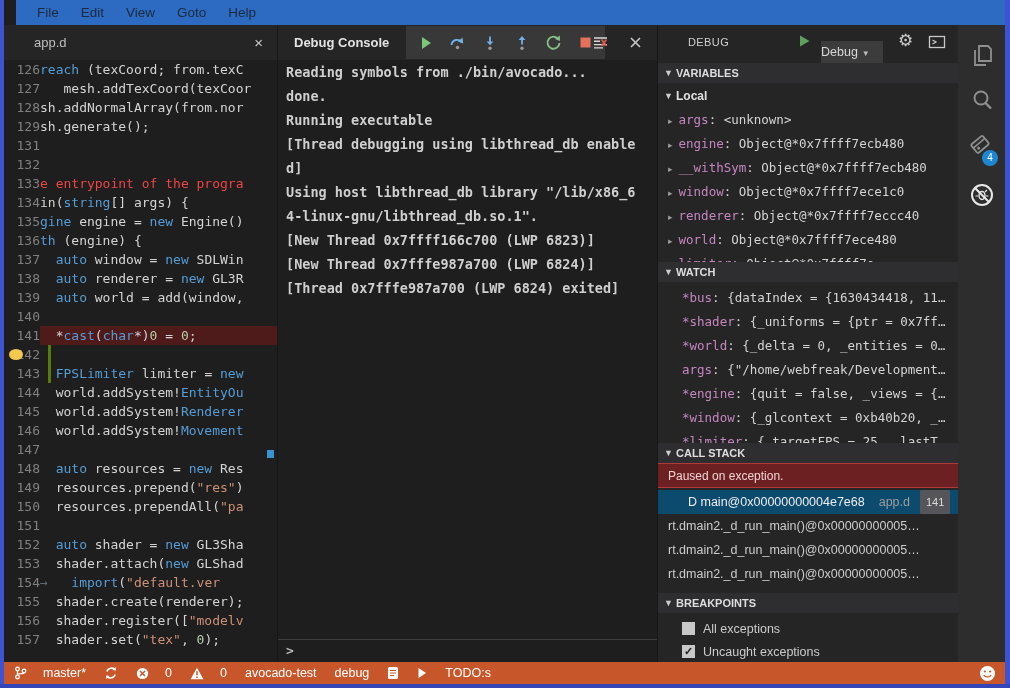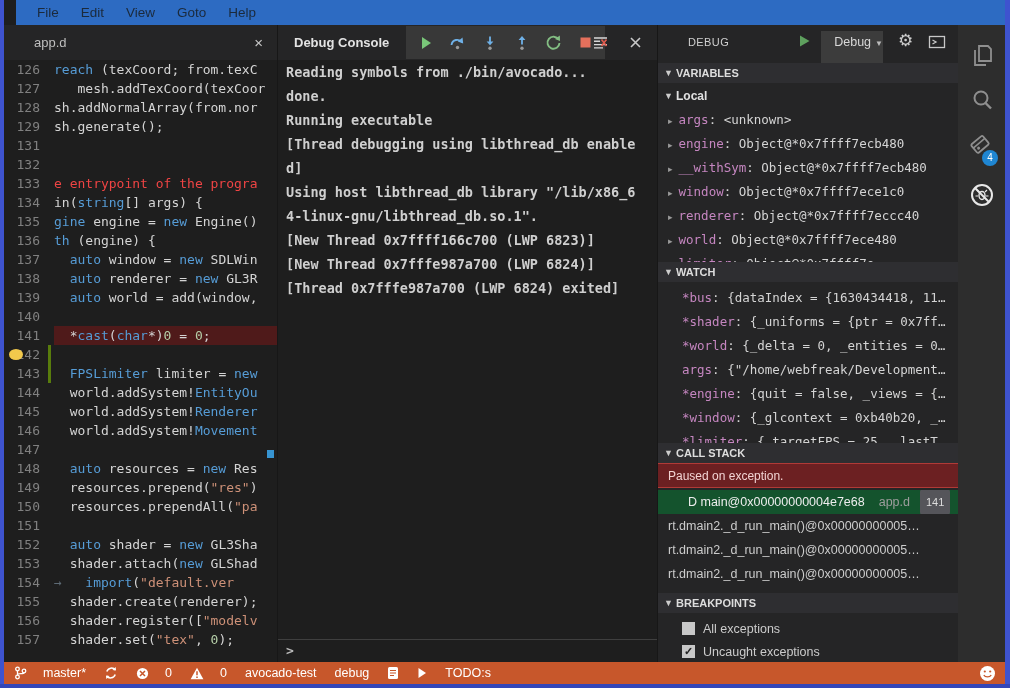--- a/index.html
+++ b/index.html
@@ -23,21 +23,21 @@
   #activitybar{left:958px;width:47px;background:#2d2d2d;}
 
   .titlebar{position:relative;height:35px;background:#252526;}
 
   
   #tab-title{position:absolute;left:30px;top:0;line-height:35px;color:#bfbfbf;font-size:13px;}
   #tab-close{position:absolute;right:14px;top:0;line-height:35px;color:#c8c8c8;font-size:15px;cursor:pointer;}
   #code{position:absolute;left:0;top:35px;right:0;bottom:0;overflow:hidden;
     font-family:"DejaVu Sans Mono",monospace;font-size:13px;}
   .line{display:flex;height:19px;line-height:19px;white-space:pre;}
-  .ln{width:36px;text-align:right;color:#808080;margin-right:14px;flex:none;}
+  .ln{width:36px;text-align:right;color:#808080;margin-right:0;flex:none;}
   .txt{flex:1;color:#d4d4d4;}
   .txt.exc{background:#4f1a1a;}
   .kw{color:#569cd6;} .str{color:#ce9178;} .com{color:#ef4444;} .num{color:#b5cea8;} .ws{color:#5d6a75;}
   #bp-dot{position:absolute;left:5px;top:289px;width:14px;height:11px;border-radius:50%;background:#f2c94c;}
   #mod-bar{position:absolute;left:44px;top:285px;width:3px;height:38px;background:#587c0c;}
   #ovr-marker{position:absolute;right:3px;top:390px;width:7px;height:8px;background:#3794d1;}
 
   
   #console-title{position:absolute;left:16px;top:0;line-height:35px;color:#e3e3e3;font-size:13px;}
   #dbg-toolbar{position:absolute;left:128px;top:1px;height:33px;background:#383838;display:flex;
@@ -47,22 +47,22 @@
   #console-out{position:absolute;left:0;top:35px;right:0;bottom:23px;overflow:hidden;padding-left:8px;
     font-family:"DejaVu Sans Mono",monospace;font-size:13.5px;color:#cfcfcf;}
   .console-line{height:24px;line-height:24px;white-space:pre;}
   #console-input{position:absolute;left:0;right:0;bottom:0;height:22px;border-top:1px solid #3f3f3f;
     color:#bbbbbb;font-family:"DejaVu Sans Mono",monospace;font-size:13px;line-height:22px;padding-left:8px;}
 
   
   #dbg-header{position:absolute;left:0;top:0;width:100%;height:35px;}
   #dbg-title{position:absolute;left:30px;top:0;line-height:35px;color:#cfcfcf;font-size:11px;letter-spacing:.4px;}
   #dbg-start{position:absolute;left:140px;top:9px;}
-  #dbg-config{position:absolute;left:163px;top:6px;width:62px;height:39px;background:#3c3c3c;color:#d8d8d8;
-    font-size:12.5px;line-height:22px;text-align:right;cursor:pointer;}
+  #dbg-config{position:absolute;left:163px;top:16px;width:62px;height:39px;background:#3c3c3c;color:#d8d8d8;
+    font-size:12.5px;line-height:22px;text-align:left;cursor:pointer;}
   #dbg-config .arrow{font-size:8px;color:#bbb;margin-left:4px;}
   #dbg-gear{position:absolute;left:240px;top:5px;color:#cccccc;font-size:17px;cursor:pointer;}
   #dbg-repl{position:absolute;left:270px;top:9px;cursor:pointer;}
   .sec-h{position:absolute;left:0;width:100%;height:20px;background:#2e2e31;color:#dddddd;
     font-size:11px;font-weight:bold;line-height:20px;padding-left:18px;box-sizing:border-box;}
   .sec-h .tw{position:absolute;left:6px;font-size:9px;color:#cccccc;}
   #sec-variables{top:38px;} #sec-watch{top:237px;} #sec-stack{top:418px;} #sec-breakpoints{top:568px;}
   #row-local{position:absolute;left:0;top:60px;width:100%;height:22px;color:#e0e0e0;font-size:12px;
     font-weight:bold;line-height:22px;padding-left:18px;box-sizing:border-box;}
   #row-local .tw{position:absolute;left:6px;font-size:9px;color:#cccccc;}
@@ -71,21 +71,21 @@
   .var-row,.watch-row{height:24px;line-height:24px;white-space:nowrap;overflow:hidden;
     font-family:"DejaVu Sans Mono",monospace;font-size:12.5px;color:#d4d4d4;padding-left:24px;cursor:pointer;}
   .var-row .tw{color:#9a9a9a;font-size:9px;margin-right:6px;margin-left:-14px;font-family:"Liberation Sans",sans-serif;}
   .vname{color:#c586c0;}
   #paused-banner{position:absolute;left:0;top:438px;width:100%;height:25px;background:#6c2022;
     border-top:1px solid #b03a37;border-bottom:1px solid #b03a37;color:#f2d3d3;font-size:12px;
     line-height:25px;padding-left:10px;box-sizing:border-box;}
   #frames{position:absolute;left:0;top:465px;width:100%;}
   .frame-row{height:24px;line-height:24px;font-size:12.5px;color:#cccccc;padding-left:10px;
     white-space:nowrap;overflow:hidden;cursor:pointer;display:flex;align-items:center;}
-  .frame-row.sel{background:#14532d;color:#ededed;padding-left:30px;}
+  .frame-row.sel{background:#0c4a6e;color:#ededed;padding-left:30px;}
   .frame-file{color:#9d9d9d;margin-left:14px;}
   .frame-ln{background:#55555a;color:#dddddd;font-size:11px;border-radius:3px;padding:1px 6px;margin-left:10px;}
   #bp-list{position:absolute;left:0;top:592px;width:100%;}
   .bp-row{height:23px;display:flex;align-items:center;color:#cccccc;font-size:12.5px;padding-left:24px;cursor:pointer;}
   .cbx{width:13px;height:13px;background:#c8c8c8;margin-right:8px;display:flex;align-items:center;
     justify-content:center;font-size:11px;color:#222;font-weight:bold;}
 
   
   .act-icon{position:absolute;left:10px;width:28px;height:28px;display:flex;align-items:center;
     justify-content:center;cursor:pointer;}

